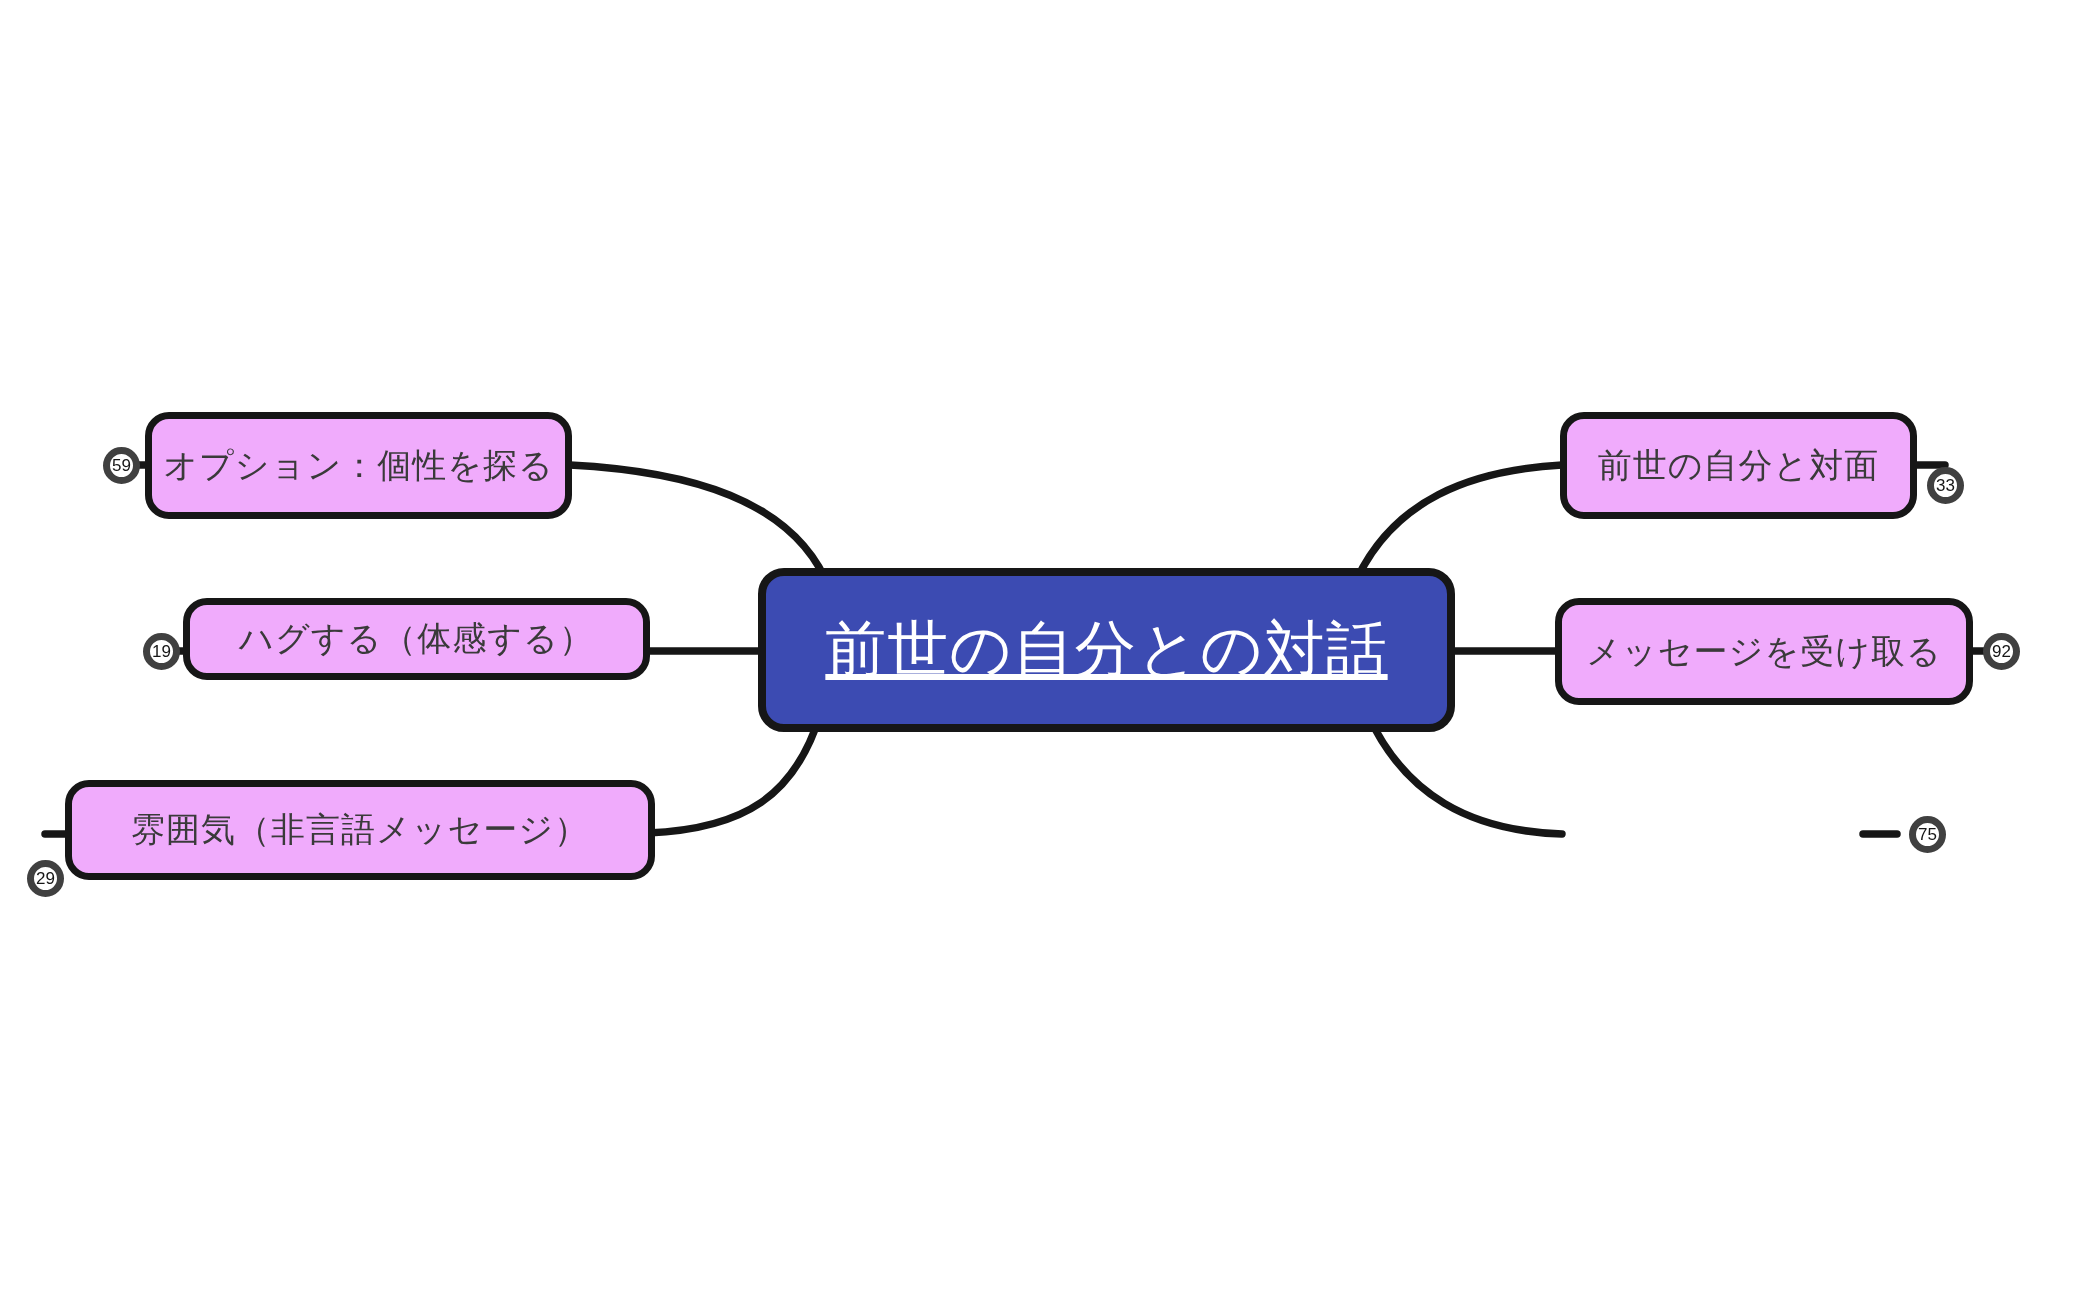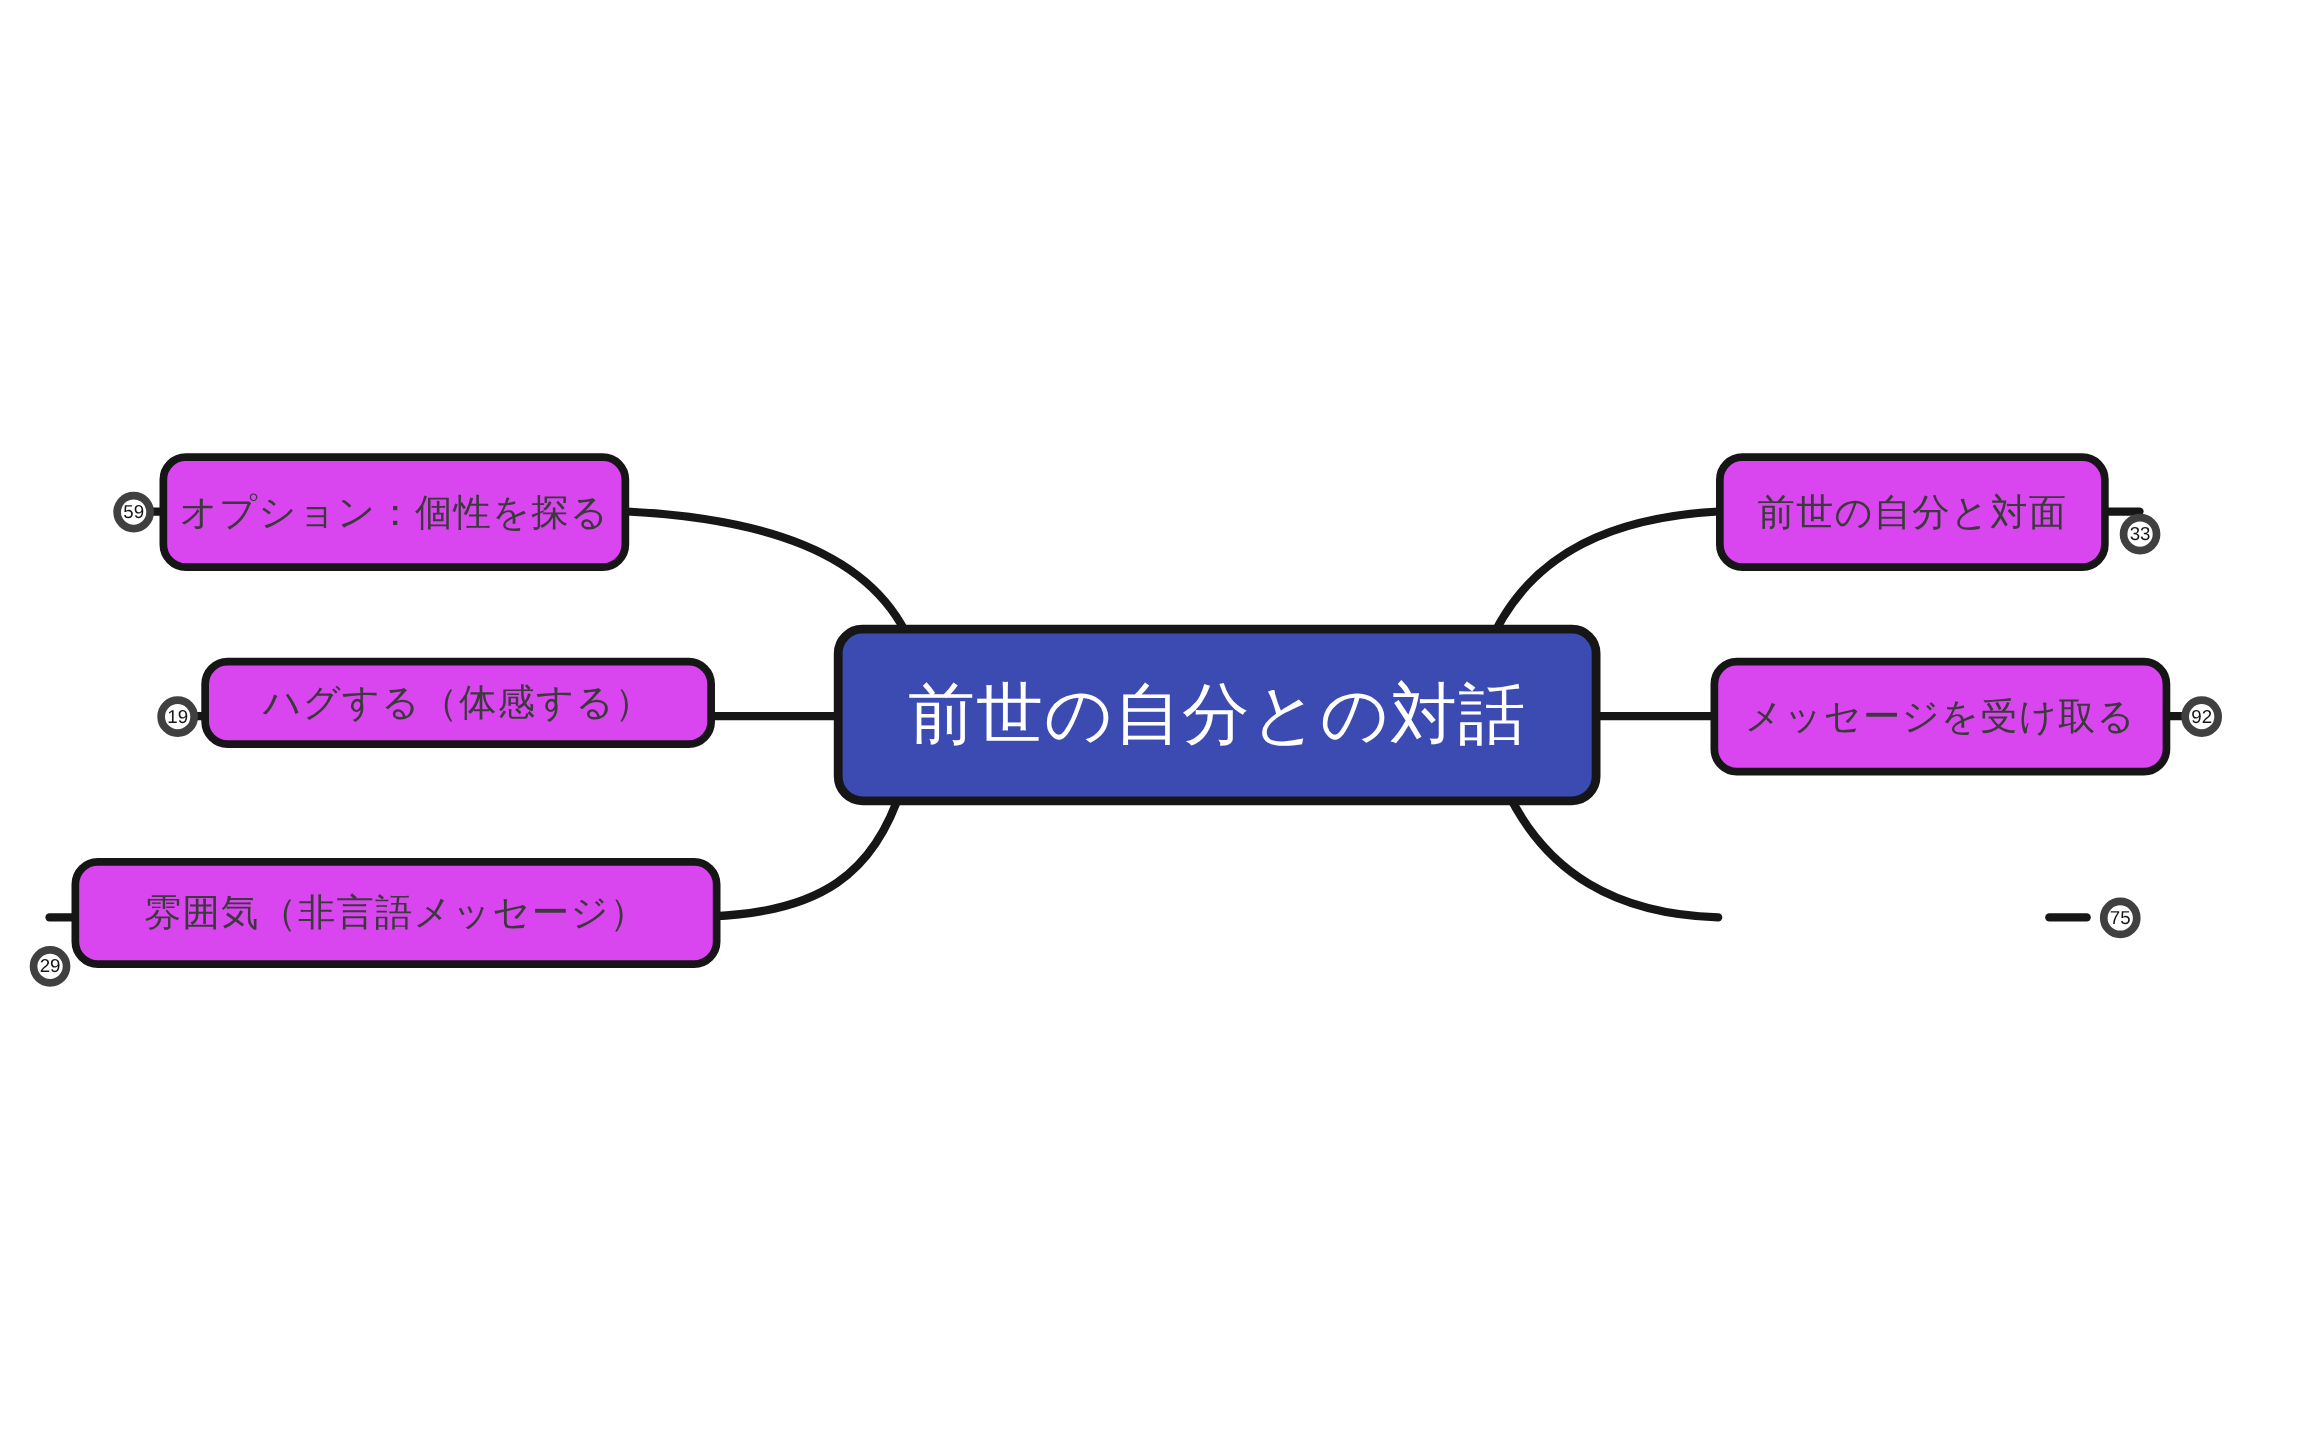--- a/index.html
+++ b/index.html
@@ -19,21 +19,21 @@
   }
   .connectors path, .connectors line {
     stroke: #161616;
     stroke-width: 7.5;
     fill: none;
     stroke-linecap: round;
   }
   .node {
     position: absolute;
     box-sizing: border-box;
-    background: #d946ef;
+    background: #f0abfc;
     border: 7px solid #161616;
     border-radius: 24px;
     display: flex;
     align-items: center;
     justify-content: center;
     font-size: 34px;
     letter-spacing: 1px;
     color: #3a3a3a;
     z-index: 2;
     white-space: nowrap;
@@ -48,20 +48,21 @@
     border-radius: 26px;
     display: flex;
     align-items: center;
     justify-content: center;
     font-size: 61px;
     font-weight: 500;
     letter-spacing: 1px;
     color: #ffffff;
     z-index: 2;
     white-space: nowrap;
+    text-decoration: underline;
   }
   .badge {
     position: absolute;
     box-sizing: border-box;
     width: 37px; height: 37px;
     background: #ffffff;
     border: 7px solid #404040;
     border-radius: 50%;
     display: flex;
     align-items: center;

